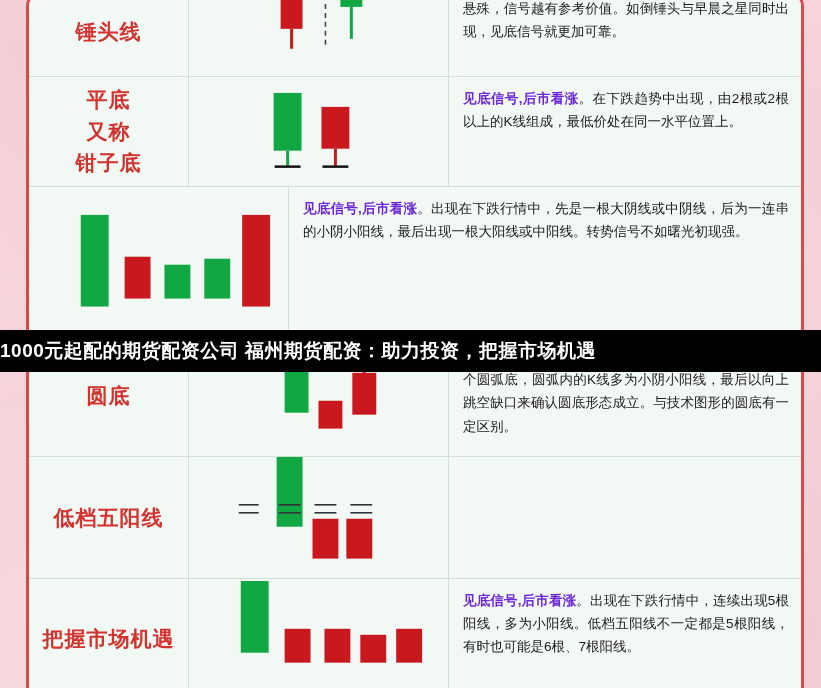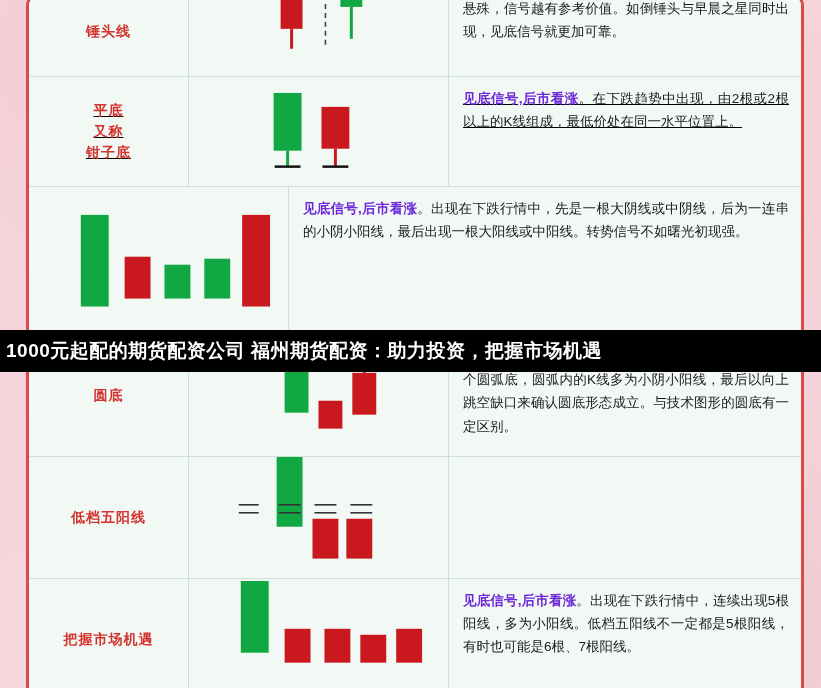--- a/index.html
+++ b/index.html
@@ -53,21 +53,21 @@
     flex: 0 0 160px;
     box-sizing: border-box;
     border-right: 1.5px solid #cfe0d6;
     display: flex;
     align-items: center;
     justify-content: center;
     padding: 4px 6px;
   }
   .name-text {
     color: #d3332f;
-    font-size: 14px;
+    font-size: 21px;
     font-weight: bold;
     letter-spacing: 1px;
     line-height: 1.5;
     text-align: center;
     white-space: pre-line;
   }
   .cell-chart {
     width: 260px;
     flex: 0 0 260px;
     box-sizing: border-box;
@@ -103,21 +103,20 @@
     background: #000;
     display: flex;
     align-items: center;
     z-index: 50;
   }
   .banner-text {
     color: #ffffff;
     font-size: 19px;
     font-weight: bold;
     letter-spacing: 0.5px;
-    padding-left: 6px;
     white-space: nowrap;
   }
 </style>
 </head>
 <body>
 
 <div class="page-bg"></div>
 
 <div class="card">
   <div class="card-inner">
@@ -133,21 +132,21 @@
           <line x1="137" y1="-10" x2="137" y2="62" stroke="#444" stroke-width="1.6" stroke-dasharray="5,4"></line>
           <rect x="152" y="-10" width="22" height="30" fill="#11a843"></rect>
           <line x1="163" y1="20" x2="163" y2="52" stroke="#11a843" stroke-width="3"></line>
         </svg>
       </div>
       <div class="cell-desc">
         <div class="desc-text">悬殊，信号越有参考价值。如倒锤头与早晨之星同时出现，见底信号就更加可靠。</div>
       </div>
     </div>
 
-    <div class="row" style="top:82px; height:110px;text-decoration:underline;">
+    <div class="row" style="top:82px; height:110px;">
       <div class="cell-name">
         <div class="name-text">平底
 又称
 钳子底</div>
       </div>
       <div class="cell-chart">
         <svg class="chart-svg" viewBox="0 0 260 110">
           <rect x="85" y="16" width="28" height="58" fill="#11a843"></rect>
           <line x1="99" y1="74" x2="99" y2="90" stroke="#11a843" stroke-width="3"></line>
           <line x1="86" y1="90" x2="112" y2="90" stroke="#111" stroke-width="2.5"></line>

